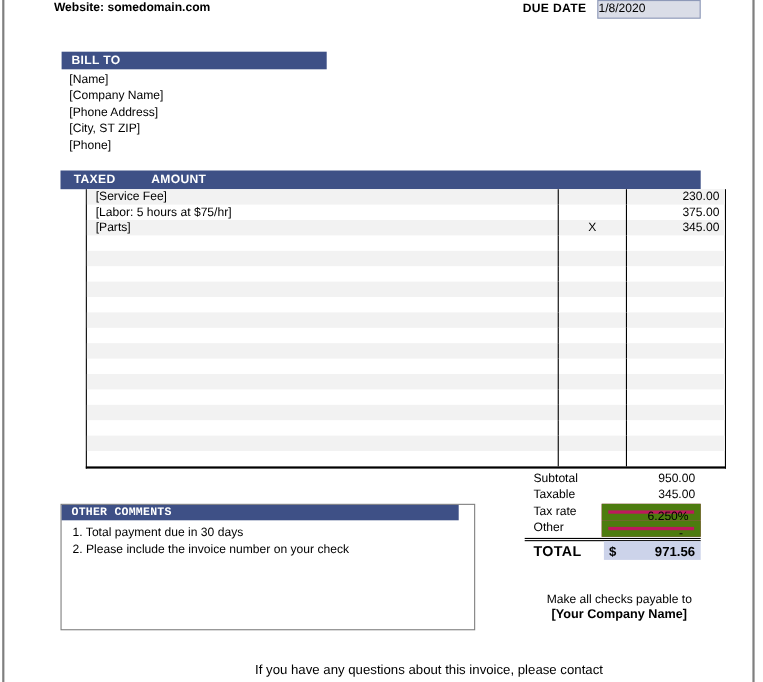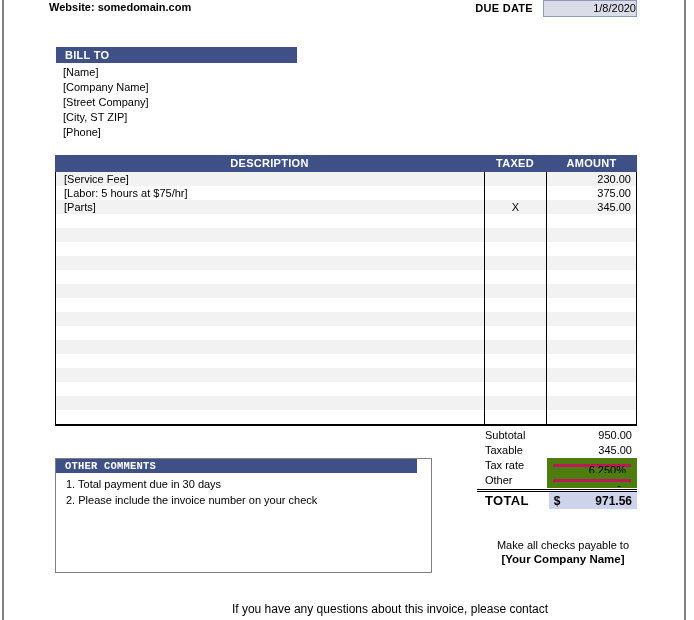--- a/index.html
+++ b/index.html
@@ -13,40 +13,40 @@
   .page-edge{position:absolute;top:0;bottom:0;width:2px;background:var(--border-gray,#7F7F7F);}
   .edge-left{left:2px;}
   .edge-right{left:684px;}
 
   
   .website{left:49px;top:1px;font-weight:700;}
   .due-date-label{left:420px;top:2px;width:113px;text-align:right;font-weight:700;letter-spacing:.3px;}
   .due-date-box{
     left:543px;top:0;width:94px;height:17px;box-sizing:border-box;
     background:var(--date-box-bg,#DADDE7);border:1px solid #8E99B8;
-    text-align:right;line-height:15px;
+    text-align:left;line-height:15px;
   }
 
   
   .billto-bar{
     left:56px;top:47px;width:241px;height:16px;box-sizing:border-box;
     background:var(--accent-blue,#3E5086);color:#fff;font-weight:700;
     line-height:16px;padding-left:9px;letter-spacing:.3px;
   }
   .billto-lines{left:63px;top:65px;}
   .addr-line{height:15px;line-height:15px;}
 
   
   .items-table{left:55px;top:155px;width:582px;}
   .thead{display:flex;background:var(--accent-blue,#3E5086);color:#fff;height:17px;line-height:17px;font-weight:700;letter-spacing:.3px;}
   .th{text-align:center;box-sizing:border-box;}
   .th.desc{width:429px;}
   .th.taxed{width:62px;}
   .th.amount{width:91px;}
-  .tbody{border:1px solid #000;border-top:none;border-bottom-width:2px;box-sizing:border-box;width:582px;}
+  .tbody{border:1px solid #000;border-top:none;border-bottom-width:2px;box-sizing:border-box;width:582px;margin-left:23px;}
   .trow{display:flex;height:14px;line-height:14px;}
   .trow:nth-child(odd){background:var(--row-stripe,#F2F2F2);}
   .td{box-sizing:border-box;overflow:hidden;white-space:nowrap;}
   .td.desc{width:428px;padding-left:8px;}
   .td.taxed{width:62px;text-align:center;border-left:1px solid #000;}
   .td.amount{width:90px;text-align:right;padding-right:5px;border-left:1px solid #000;}
 
   
   .summary{left:477px;top:428px;width:160px;}
   .srow{display:flex;height:15px;line-height:15px;align-items:stretch;}
@@ -85,28 +85,27 @@
 <div class="page-edge edge-right"></div>
 
 <div class="abs website">Website: somedomain.com</div>
 <div class="abs due-date-label">DUE DATE</div>
 <div class="abs due-date-box">1/8/2020</div>
 
 <div class="abs billto-bar">BILL TO</div>
 <div class="abs billto-lines">
     <div class="addr-line">[Name]</div>
     <div class="addr-line">[Company Name]</div>
-    <div class="addr-line">[Street Company]</div>
+    <div class="addr-line">[Phone Address]</div>
     <div class="addr-line">[City, ST  ZIP]</div>
     <div class="addr-line">[Phone]</div>
   </div>
 
 <div class="abs items-table">
   <div class="thead">
-    <div class="th desc">DESCRIPTION</div>
     <div class="th taxed">TAXED</div>
     <div class="th amount">AMOUNT</div>
   </div>
   <div class="tbody">
       <div class="trow">
         <div class="td desc">[Service Fee]</div>
         <div class="td taxed"></div>
         <div class="td amount">230.00</div>
       </div>
       <div class="trow">

